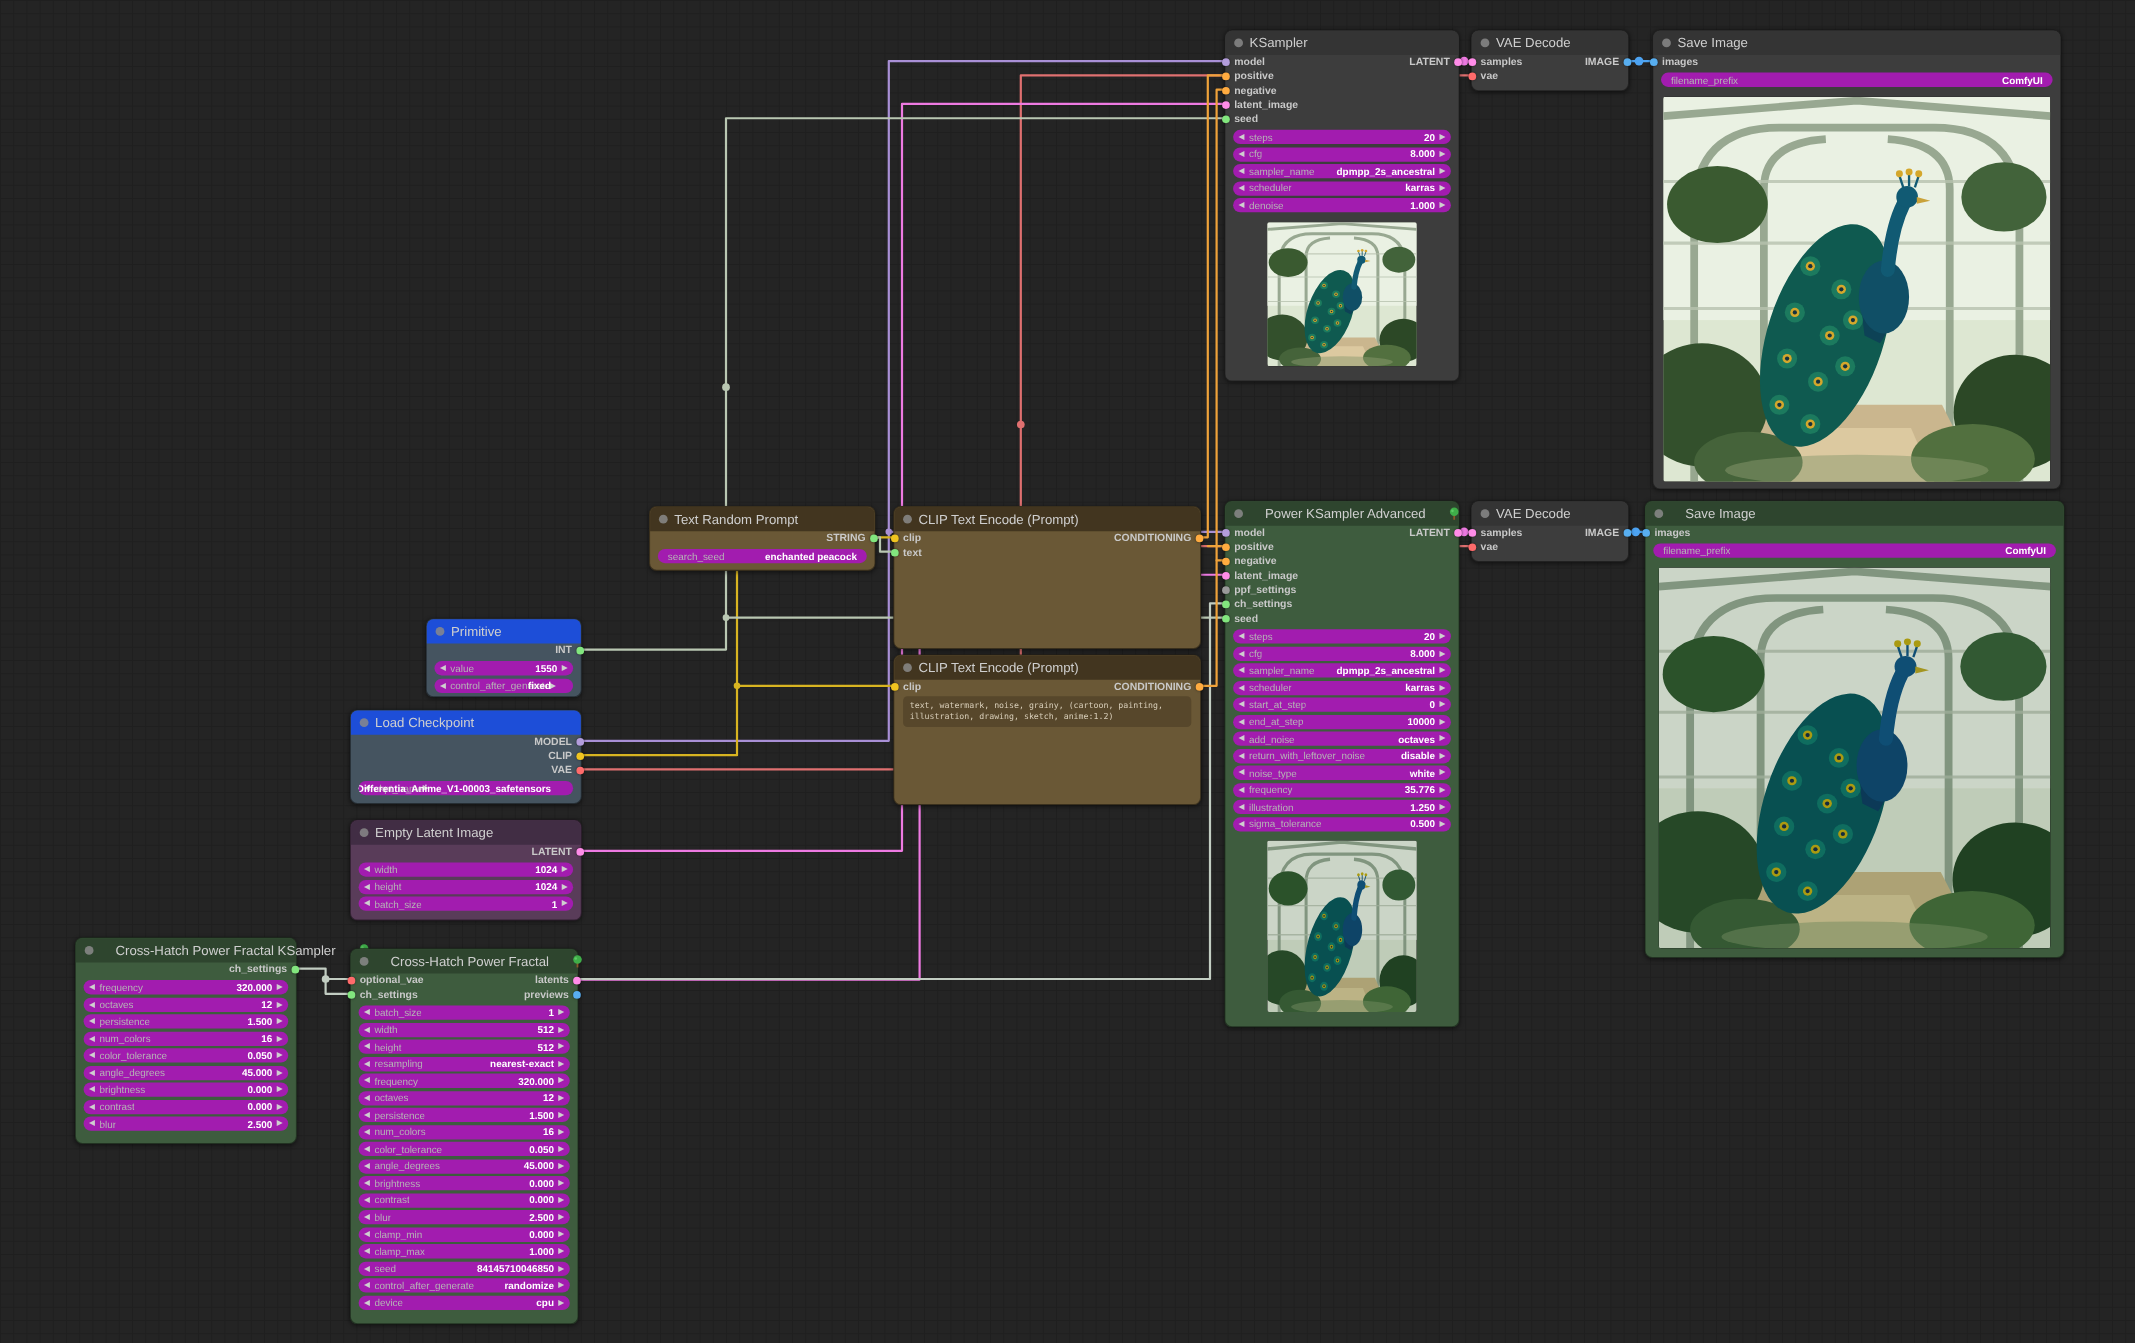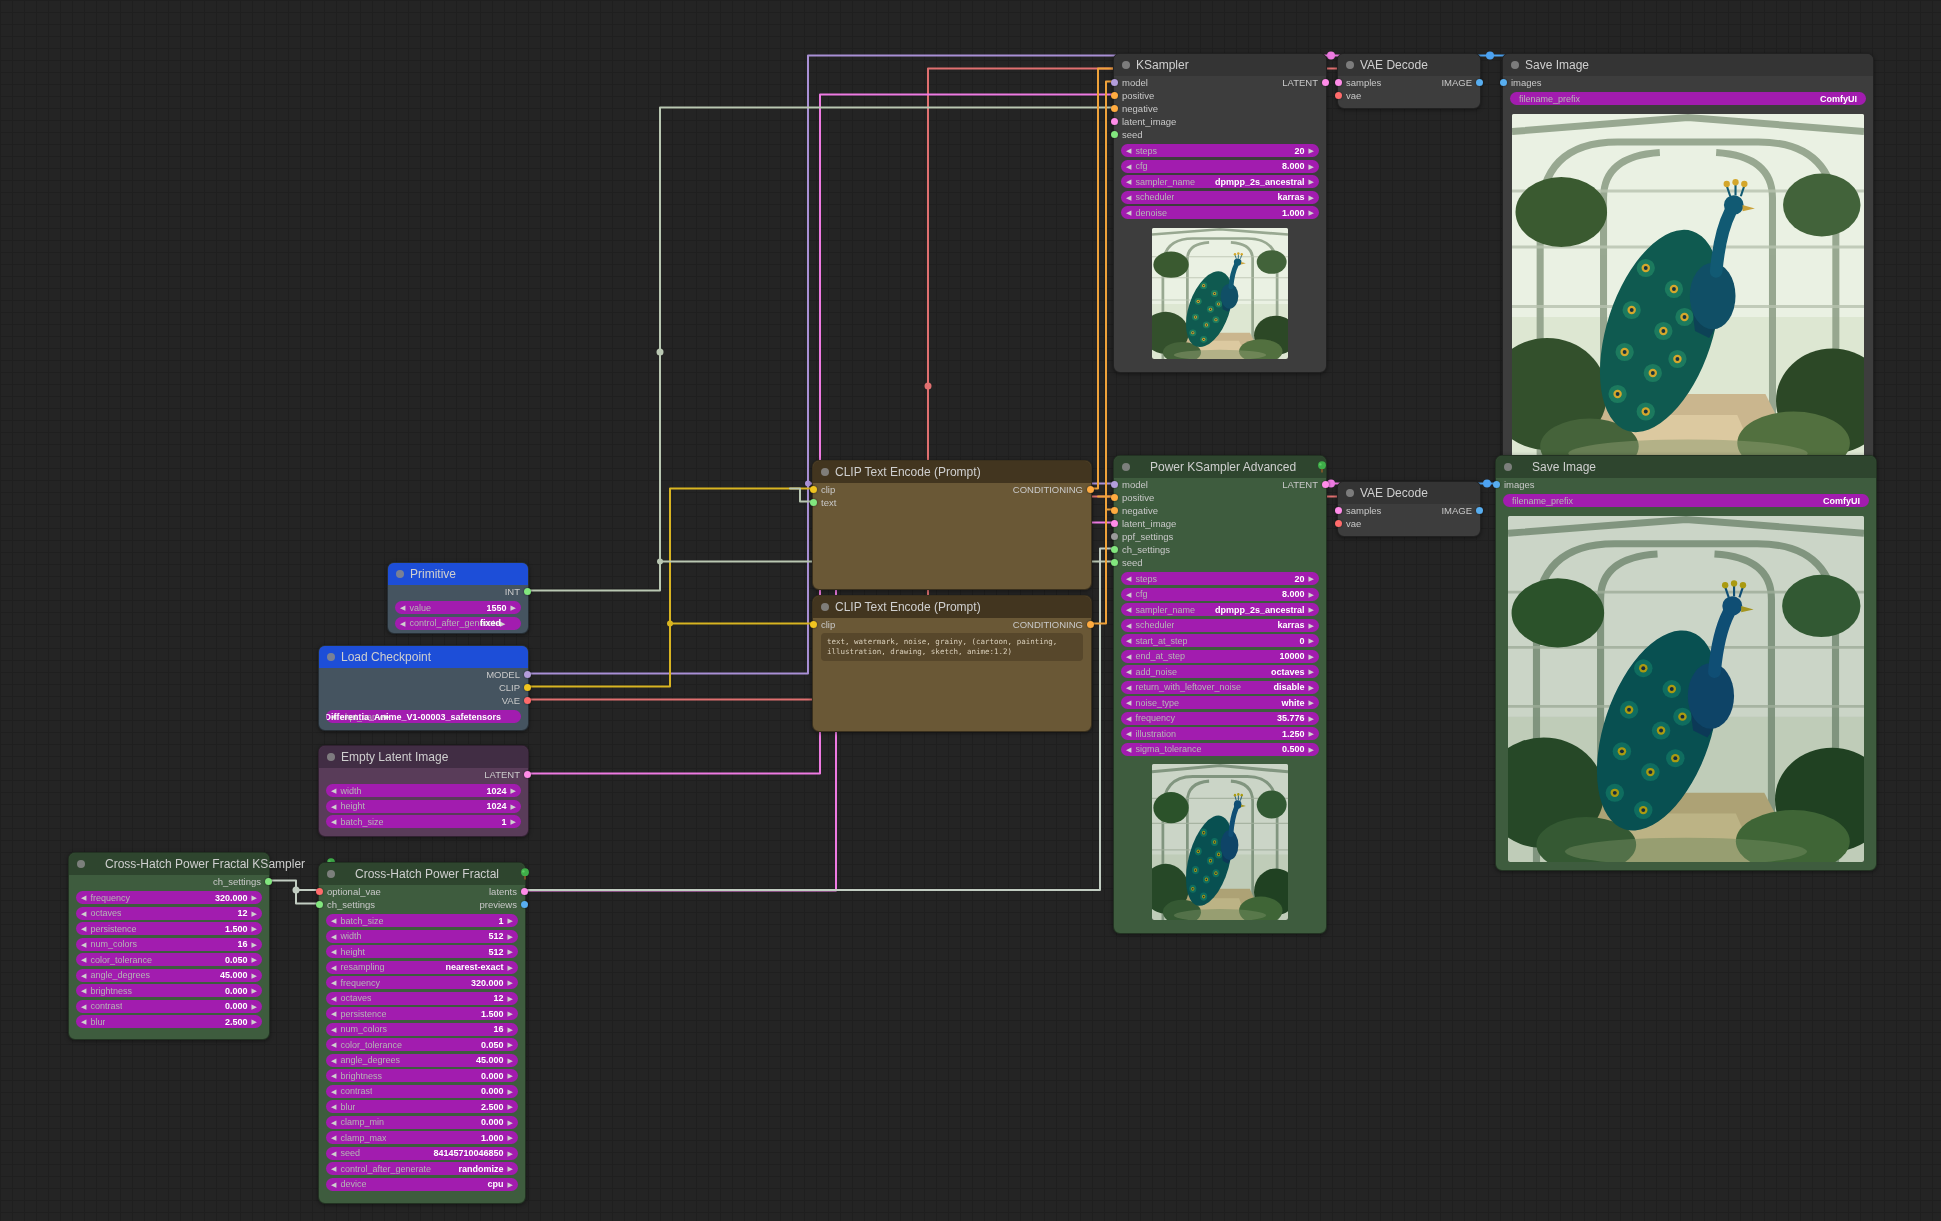--- a/index.html
+++ b/index.html
@@ -14,39 +14,39 @@
     background-size:12px 12px,12px 12px,120px 120px,120px 120px;}
   #wires{position:absolute;left:0;top:0;width:100%;height:100%;z-index:1;}
   #wires polyline{fill:none;stroke-width:2;stroke-linejoin:round;stroke-linecap:round;}
   .node{position:absolute;z-index:2;border-radius:7px;border:1px solid rgba(0,0,0,.45);
     box-shadow:0 1px 4px rgba(0,0,0,.45);display:flex;flex-direction:column;}
   .node-header{height:22px;flex:0 0 22px;display:flex;align-items:center;gap:6px;
     padding:0 8px;border-radius:6px 6px 0 0;font-size:12px;color:#cfcfcf;white-space:nowrap;}
   .collapse-dot{width:8px;height:8px;border-radius:50%;background:#8a8a8a;flex:0 0 8px;opacity:.85;}
   .hicon{display:inline-flex;width:12px;height:12px;}
   .slot{display:flex;flex-direction:column;}
-  .port-row{height:13px;display:flex;align-items:center;padding:0 5px;font-size:9.5px;color:#c9c9c9;position:relative;}
+  .port-row{height:13px;display:flex;align-items:center;padding:0 5px;font-size:9.5px;color:#c9c9c9;position:relative;font-weight:bold;}
   .pin{display:flex;align-items:center;gap:4px;}
   .pin .pdot{margin-left:-8px;}
   .pout{margin-left:auto;display:flex;align-items:center;gap:4px;}
   .pout .pdot{margin-right:-8px;}
   .pdot{width:7px;height:7px;border-radius:50%;flex:0 0 7px;box-shadow:0 0 2px rgba(0,0,0,.6);}
   .widgets{margin-top:3px;}
   .widget{position:relative;height:13px;margin:0 7px 2.5px;background:#a21caf;border-radius:7px;
     display:flex;align-items:center;font-size:9px;color:#b5b5b5;padding:0 5px;overflow:hidden;white-space:nowrap;}
   .arr{font-size:7px;color:#cfcfcf;flex:0 0 auto;line-height:13px;}
   .wl{margin-left:4px;flex:0 1 auto;overflow:hidden;}
   .wv{margin-left:auto;margin-right:4px;font-weight:700;color:#fff;text-align:right;}
   .widget.overlap .wv{position:absolute;right:16px;background:transparent;}
   .textbox{flex:1;margin:2px 8px 8px;background:#57472b;border-radius:4px;padding:4px 6px;
     font-family:"DejaVu Sans Mono",monospace;font-size:7.5px;line-height:1.35;color:#d9cfba;overflow:hidden;}
   .preview{display:block;margin:6px auto 0;border-radius:2px;background:#111;}
   .var-b{filter:brightness(.88) saturate(1.15) hue-rotate(10deg);}
   
-  .theme-dark{background:#3d3d3d;margin-top:26px;} .theme-dark .node-header{background:#343434;}
+  .theme-dark{background:#3d3d3d;} .theme-dark .node-header{background:#343434;}
   .theme-slate{background:#455460;} .theme-slate .node-header{background:#1d4ed8;align-items:center;}
   .theme-brown{background:#6a5836;} .theme-brown .node-header{background:#42351f;}
   .theme-green{background:#3e5c3e;} .theme-green .node-header{background:#2e452e;gap:20px;}
   .theme-purple{background:#593c59;} .theme-purple .node-header{background:#412d44;}
   .hidden-defs{position:absolute;width:0;height:0;overflow:hidden;}
 </style>
 </head>
 <body>
 
 <svg class="hidden-defs" aria-hidden="true">
@@ -276,20 +276,40 @@
           <div class="widget">
             <span class="wl">filename_prefix</span>
             <span class="wv">ComfyUI</span>
           </div>
         </div>
       </div>
     <svg class="preview" style="width:352px;height:350px">
         <use href="#peacock-scene"></use>
       </svg>
   </div>
+  <div class="node theme-brown" style="left:590px;top:460px;width:204px;height:57px">
+      <div class="node-header">
+        <span class="collapse-dot"></span>
+        <span>Text Random Prompt</span>
+      </div>
+      <div class="slot">
+        <div class="port-row">
+          <span class="pout">
+            <span>STRING</span>
+            <i class="pdot" style="background: rgb(130, 230, 126);"></i>
+          </span>
+        </div>
+        <div class="widgets">
+          <div class="widget">
+            <span class="wl">search_seed</span>
+            <span class="wv">enchanted peacock</span>
+          </div>
+        </div>
+      </div>
+    </div>
   <div class="node theme-brown" style="left:812px;top:460px;width:278px;height:128px">
       <div class="node-header">
         <span class="collapse-dot"></span>
         <span>CLIP Text Encode (Prompt)</span>
       </div>
       <div class="slot">
         <div class="port-row">
           <span class="pin">
             <i class="pdot" style="background: rgb(240, 196, 32);"></i>
             <span>clip</span>

